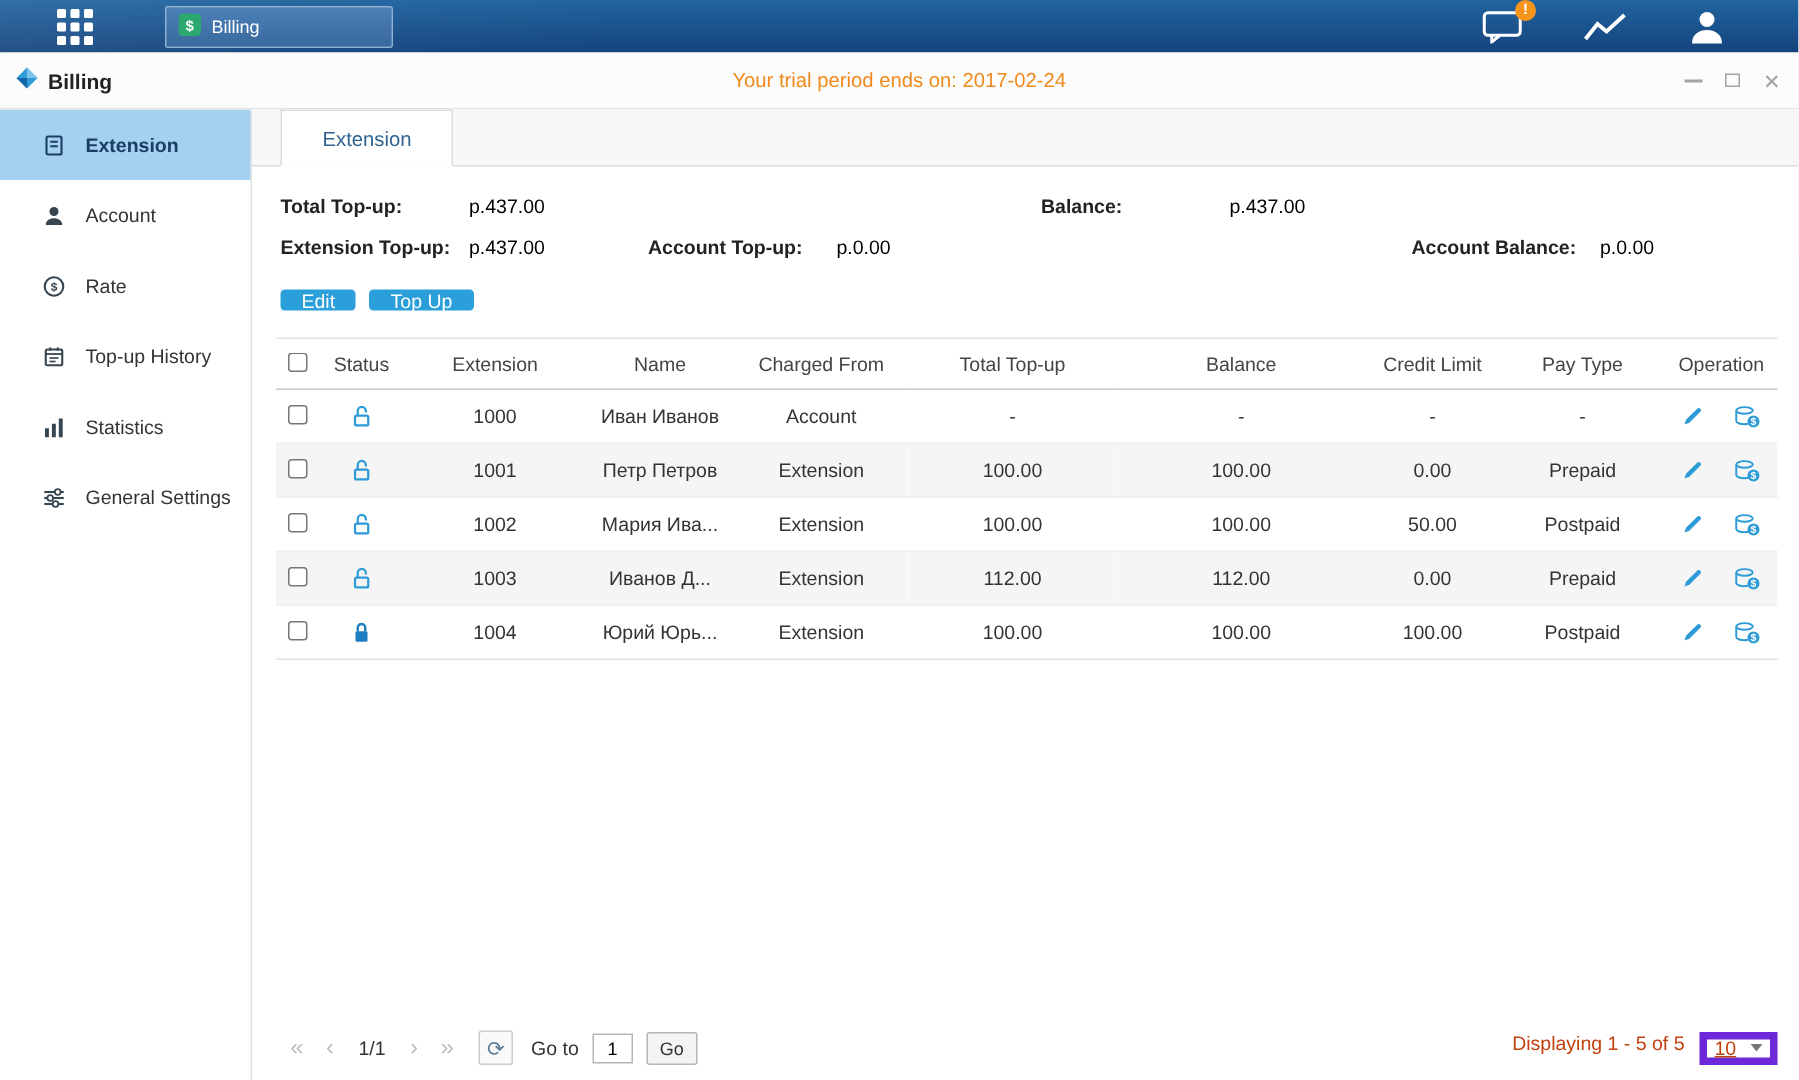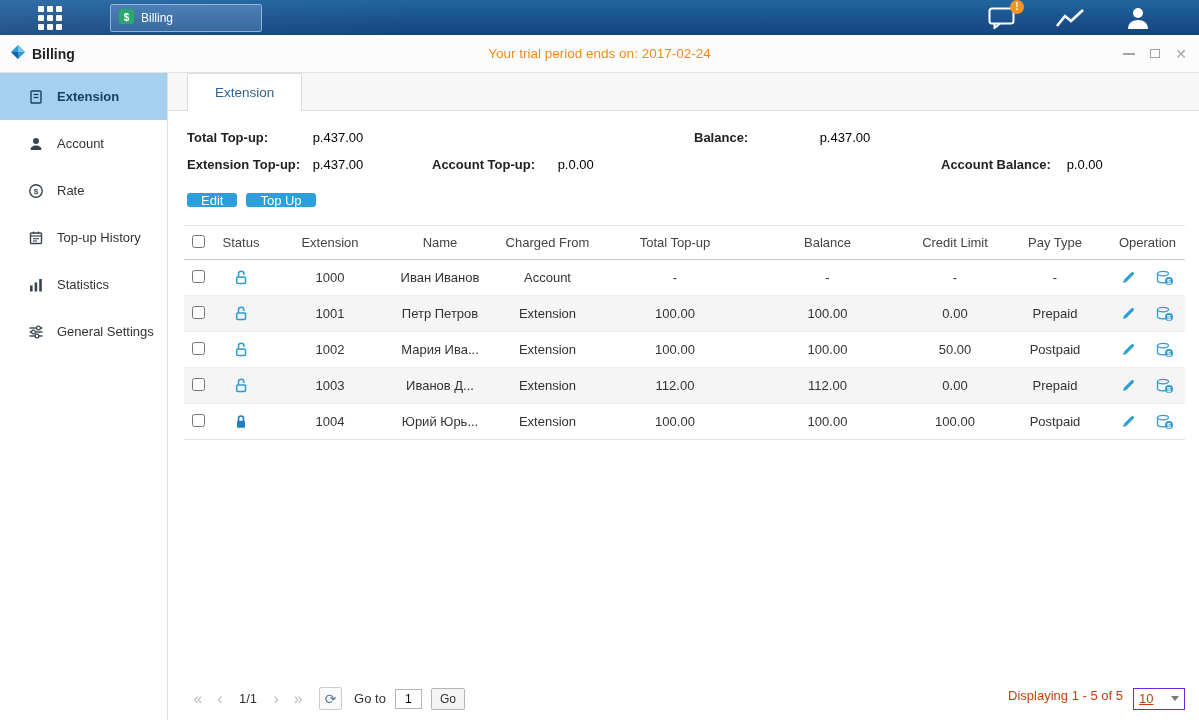--- a/index.html
+++ b/index.html
@@ -92,21 +92,21 @@
   .pg-sep { margin:0 8px; color:#333; font-size:13px; }
   .pg-refresh { width:23px; height:23px; border:1px solid #ccc; border-radius:2px;
     background:#fafafa; color:#5a7a96; font-size:14px; display:flex; align-items:center;
     justify-content:center; cursor:pointer; margin-left:10px; }
   .goto-label { margin-left:12px; color:#333; }
   .goto-input { width:27px; height:20px; border:1px solid #b5b5b5; text-align:center;
     font-size:12px; margin-left:9px; font-family:"Liberation Sans", sans-serif; }
   .go-btn { height:22px; margin-left:9px; padding:0 8px; border:1px solid #b5b5b5;
     background:#f4f4f4; border-radius:2px; font-size:12px; color:#333; cursor:pointer; }
   .pg-right { margin-left:auto; display:flex; align-items:flex-start; gap:10px; color:#c2410c; }
-  .page-size { width:52px; height:22px; border:1px solid #6d28d9; background:#fff;
+  .page-size { width:52px; height:22px; border:5px solid #6d28d9; background:#fff;
     display:flex; align-items:center; justify-content:space-between; padding:0 5px;
     cursor:pointer; font-size:13px;text-decoration:underline; }
   .caret { width:0; height:0; border-left:4px solid transparent; border-right:4px solid transparent;
     border-top:5px solid #777; }
 </style>
 </head>
 <body>
 
 <div class="screen">
 

